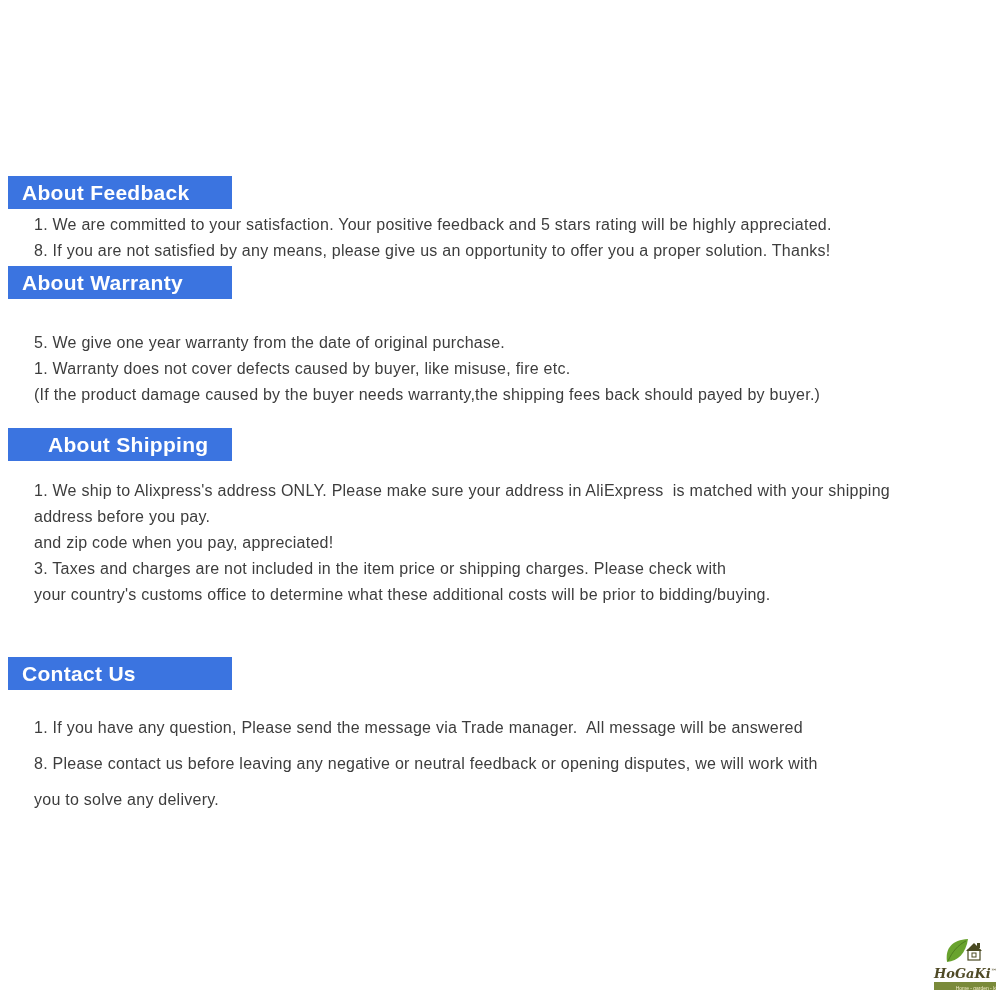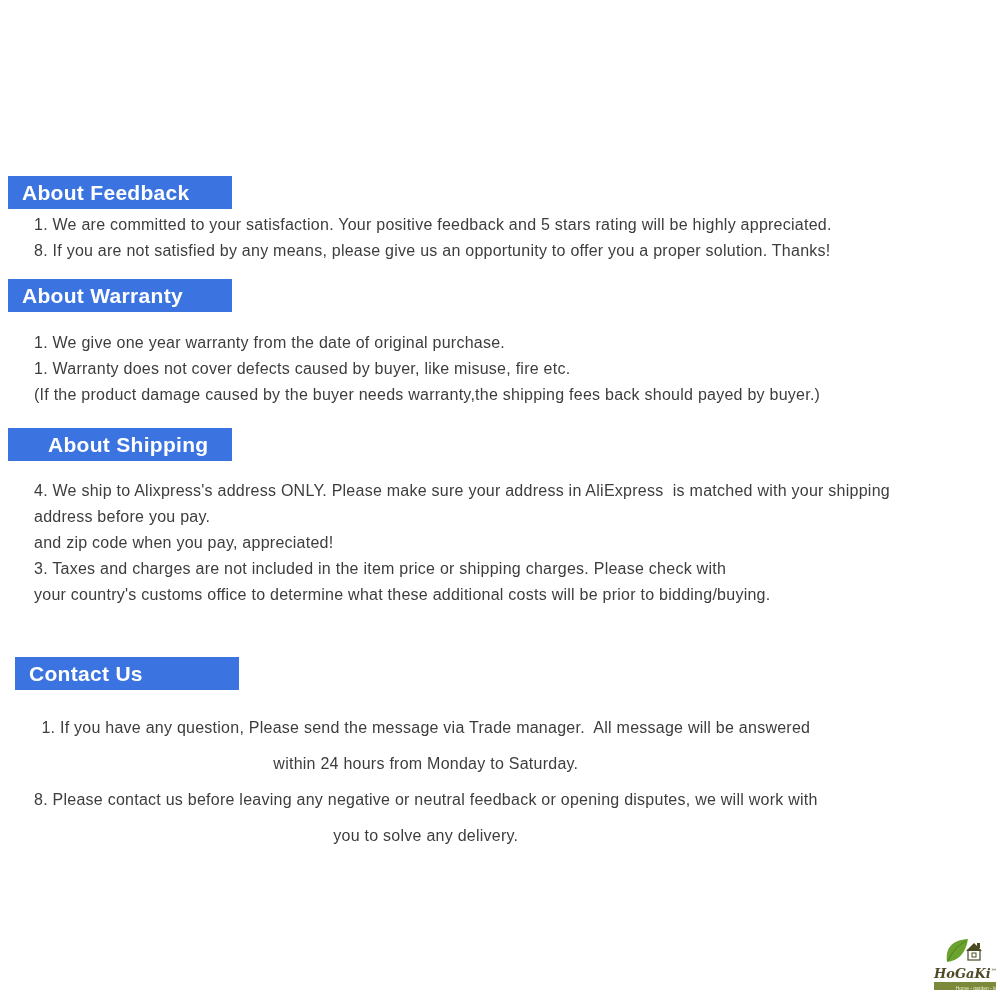--- a/index.html
+++ b/index.html
@@ -32,29 +32,28 @@
     margin-left: 20px;
   }
   .para .line {
     white-space: pre;
     height: 26px;
     line-height: 26px;
   }
   .para.wide .line {
     height: 36px;
     line-height: 36px;
-    text-align: center;
   }
   #para-feedback { top: 212px; }
   #hdr-feedback  { top: 176px; }
-  #hdr-warranty  { top: 279px; }
+  #hdr-warranty  { top: 266px; }
   #para-warranty { top: 330px; }
   #hdr-shipping  { top: 428px; padding-left: 40px; }
   #para-shipping { top: 478px; }
-  #hdr-contact   { top: 657px; margin-left: 7px; }
+  #hdr-contact   { top: 657px; }
   #para-contact  { top: 710px; }
 
   .logo {
     position: absolute;
     left: 934px;
     top: 938px;
     width: 62px;
     text-align: center;
   }
   .logo-art { display: block; margin: 0 auto; }
@@ -91,38 +90,37 @@
 <body>
 
 <div class="section-header" id="hdr-feedback">About Feedback</div>
 <div class="para" id="para-feedback">
   <div class="line">1. We are committed to your satisfaction. Your positive feedback and 5 stars rating will be highly appreciated.</div>
   <div class="line">8. If you are not satisfied by any means, please give us an opportunity to offer you a proper solution. Thanks!</div>
 </div>
 
 <div class="section-header" id="hdr-warranty">About Warranty</div>
 <div class="para" id="para-warranty">
-  <div class="line">1. We give one year warranty from the date of original purchase.</div>
+  <div class="line">5. We give one year warranty from the date of original purchase.</div>
   <div class="line">1. Warranty does not cover defects caused by buyer, like misuse, fire etc.</div>
   <div class="line">(If the product damage caused by the buyer needs warranty,the shipping fees back should payed by buyer.)</div>
 </div>
 
 <div class="section-header" id="hdr-shipping">About Shipping</div>
 <div class="para" id="para-shipping">
-  <div class="line">4. We ship to Alixpress's address ONLY. Please make sure your address in AliExpress  is matched with your shipping</div>
+  <div class="line">1. We ship to Alixpress's address ONLY. Please make sure your address in AliExpress  is matched with your shipping</div>
   <div class="line">address before you pay.</div>
   <div class="line">and zip code when you pay, appreciated!</div>
   <div class="line">3. Taxes and charges are not included in the item price or shipping charges. Please check with</div>
   <div class="line">your country's customs office to determine what these additional costs will be prior to bidding/buying.</div>
 </div>
 
 <div class="section-header" id="hdr-contact">Contact Us</div>
 <div class="para wide" id="para-contact">
   <div class="line">1. If you have any question, Please send the message via Trade manager.  All message will be answered</div>
-  <div class="line">within 24 hours from Monday to Saturday.</div>
   <div class="line">8. Please contact us before leaving any negative or neutral feedback or opening disputes, we will work with</div>
   <div class="line">you to solve any delivery.</div>
 </div>
 
 <div class="logo">
   <svg class="logo-art" width="42" height="26" viewBox="0 0 42 26">
 
     <path d="M3,24 C1,10 8,2 24,1 C22,15 14,23 3,24 Z" fill="#69a32e"></path>
     <path d="M4,23 C8,14 14,7 22,3" fill="none" stroke="#4e7d1f" stroke-width="1"></path>
 

